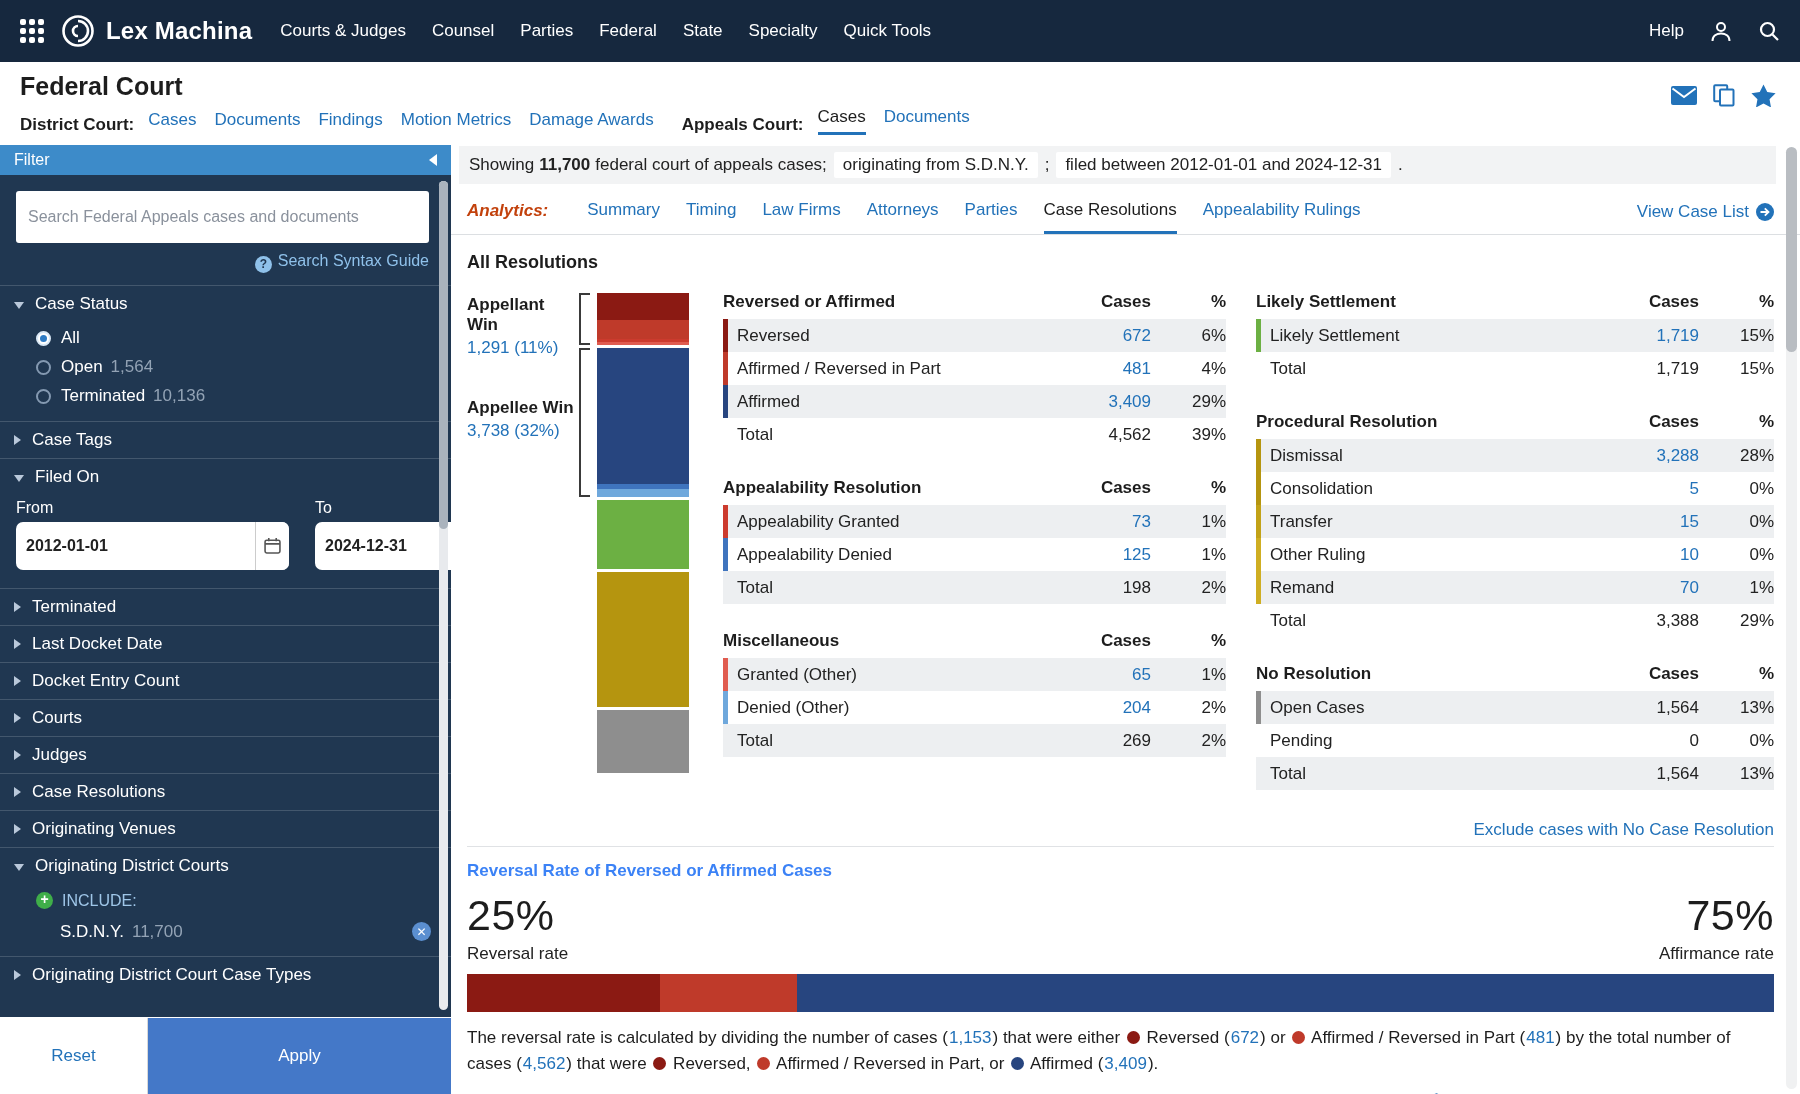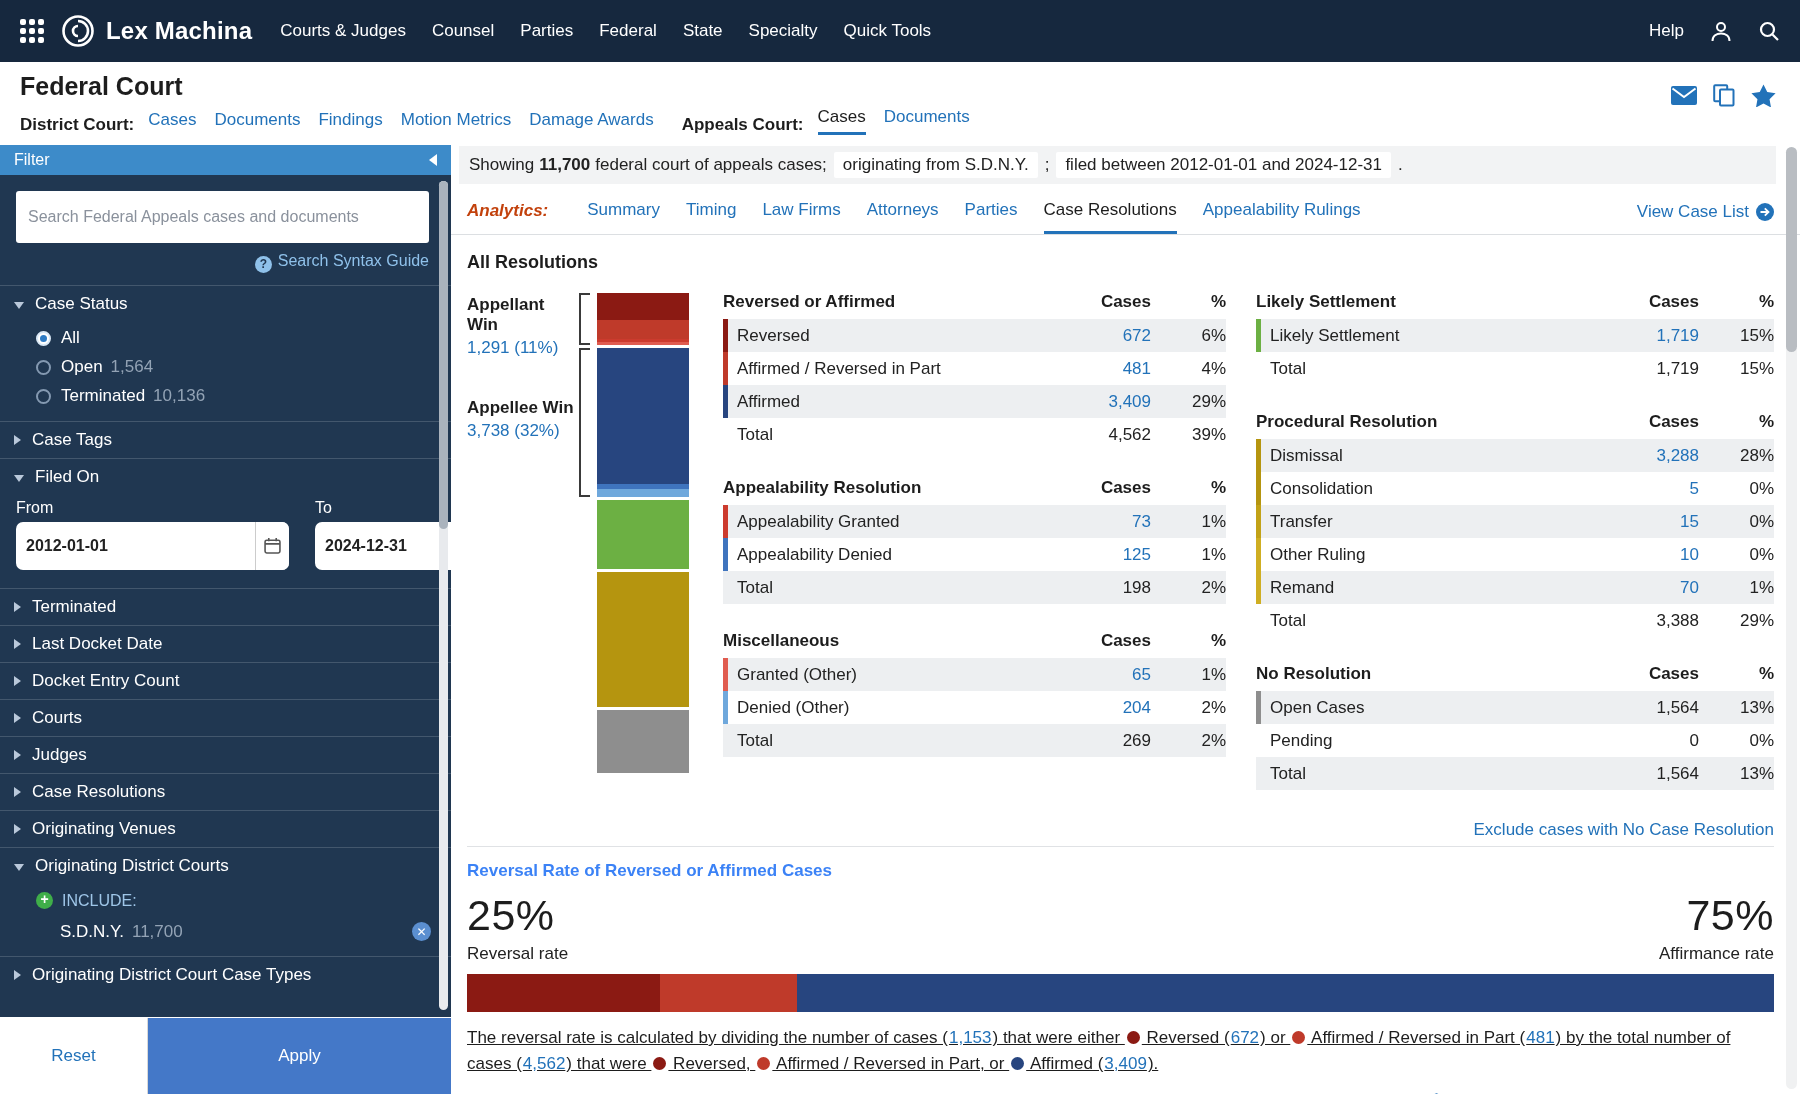--- a/index.html
+++ b/index.html
@@ -101,21 +101,21 @@
   .num-link { color:#2272b9; }
   .exclude-row { text-align:right; padding:8px 0 0 0; font-size:17px; }
   .reversal { border-top:1px solid #e0e2e5; margin-top:6px; padding-top:14px; }
   .rev-heading { font-size:17px; font-weight:bold; color:#3b82f6; }
   .rev-rates { display:flex; align-items:flex-end; margin-top:10px; }
   .rate-block .big { font-size:43px; color:#1d1d1d; letter-spacing:.5px; }
   .rate-block .sub { font-size:17px; margin-top:4px; }
   .rate-block.right { margin-left:auto; text-align:right; }
   .rev-bar { display:flex; height:38px; margin-top:10px; width:100%; }
   .rb-seg { height:100%; }
-  .rev-expl { margin-top:13px; font-size:17px; line-height:1.55; color:#1d1d1d; max-width:1320px;text-decoration:underline; }
+  .rev-expl { margin-top:13px; font-size:17px; line-height:1.55; color:#1d1d1d; max-width:1320px; }
   .rev-expl .num-link { margin:0 1px; }
   .dot { display:inline-block; width:13px; height:13px; border-radius:50%; vertical-align:-1px; margin:0 2px 0 2px; }
   .understand-row { text-align:right; margin-top:14px; font-size:17px; }
   .understand-row a { color:#2272b9; }
   .understand-row svg { vertical-align:-3px; margin-right:6px; }
   .main-scroll { position:absolute; right:3px; top:2px; bottom:5px; width:11px; background:#f0f1f2; border-radius:6px; }
   .main-thumb { width:100%; height:205px; background:#b9bdc2; border-radius:6px; }
 </style>
 </head>
 <body>

